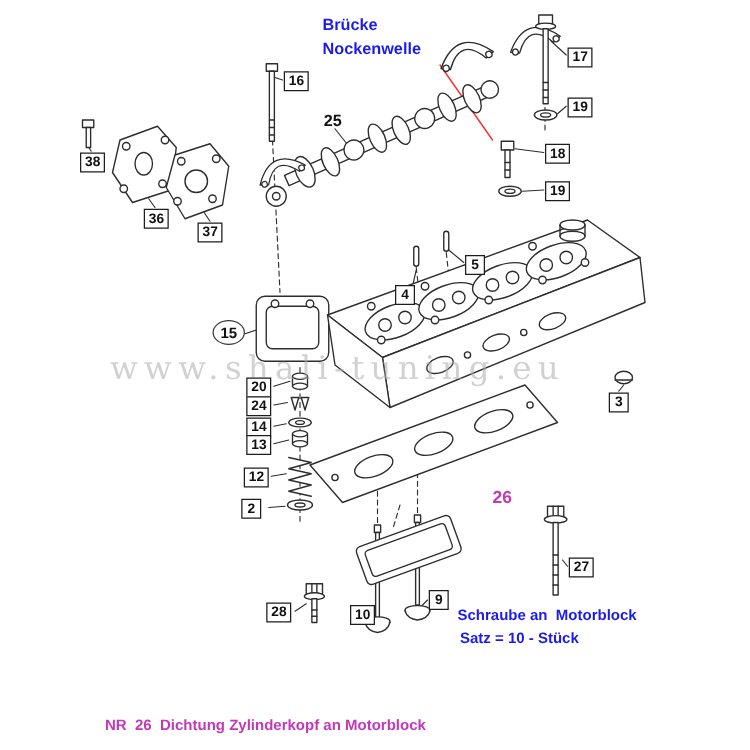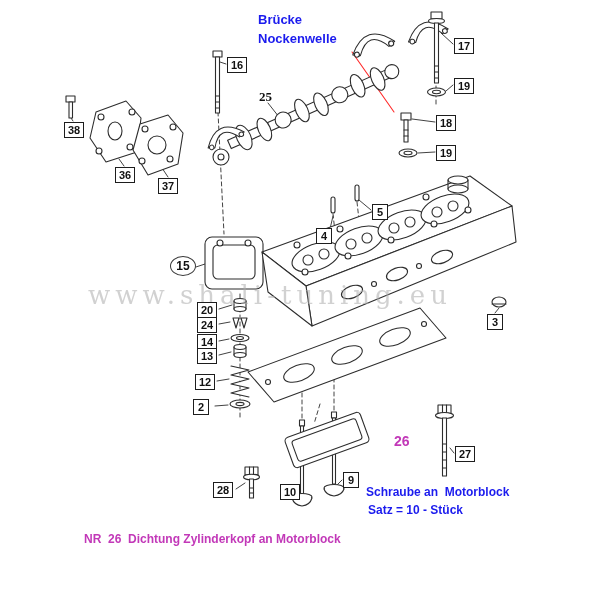--- a/index.html
+++ b/index.html
@@ -8,30 +8,30 @@
     overflow:hidden; font-family:"Liberation Sans", sans-serif;padding-left:36px;
   }
   .stage svg { position:absolute; left:0; top:0; }
 
   
   .co {
     position:absolute; border:1.2px solid #1d1d1d; background:#fff;
     font:bold 11px/14px "Liberation Sans", sans-serif;
     padding:0 3px; color:#111; min-width:8px; text-align:center;
   }
-  .co.plain { border:none; background:transparent; font-size:13px;font-family:Liberation Serif, serif; }
+  .co.plain { border:none; background:transparent; font-size:13px; }
   .co.circle {
     border:1.4px solid #3a3a3a; border-radius:50%;
     width:24px; height:16px; padding:2px 0 0; font-size:12px;
   }
 
   .blue-label   { position:absolute; color:var(--blue,#1b1bee); font:bold 13px/16px "Liberation Sans",sans-serif; white-space:pre; }
   .blue-small   { position:absolute; color:var(--blue,#1b1bee); font:bold 12px/15px "Liberation Sans",sans-serif; white-space:pre; }
-  .note         { position:absolute; color:var(--magenta,#c238b8); font:bold 12px/15px "Liberation Sans",sans-serif; white-space:pre; }
-  .num26        { position:absolute; color:var(--magenta,#c238b8); font:bold 14px/16px "Liberation Sans",sans-serif;margin-top:44px; }
+  .note         { position:absolute; color:var(--magenta,#c238b8); font:bold 12px/15px "Liberation Sans",sans-serif; white-space:pre;margin-top:41px; }
+  .num26        { position:absolute; color:var(--magenta,#c238b8); font:bold 14px/16px "Liberation Sans",sans-serif; }
   .watermark    {
     position:absolute; left:88px; top:280px; width:470px;
     font:26px "DejaVu Serif", serif; color:var(--watermark,#b0b0b0);
     opacity:.55; letter-spacing:5px; white-space:nowrap;
   }
 </style>
 </head>
 <body>
 
 <div class="stage">

